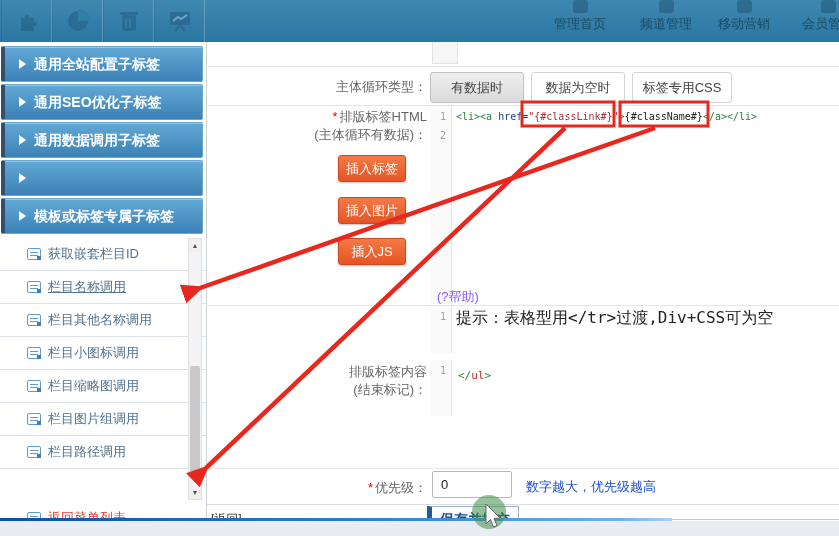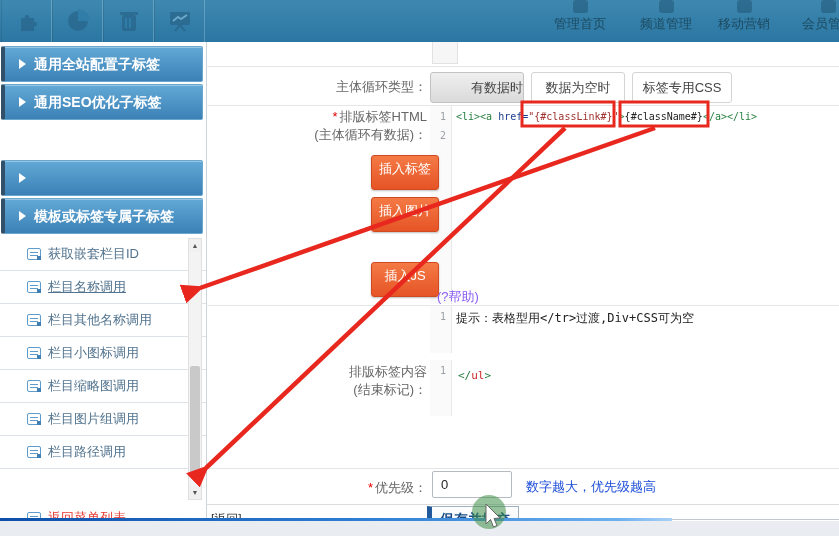--- a/index.html
+++ b/index.html
@@ -46,31 +46,31 @@
 
   
   .main { position:absolute; left:206px; top:42px; width:633px; height:494px; background:#fff;
           border-left:1px solid #ccd4da; }
   .hline { position:absolute; left:206px; width:633px; height:1px; background:#e6e6e6; }
   .flabel { position:absolute; left:210px; width:217px; text-align:right; font-size:13px; color:#666; line-height:18px; }
   .req { color:#e60000; margin-right:2px; }
 
   .tabbtn { position:absolute; top:72px; height:31px; border:1px solid #d4d4d4; border-radius:3px;
             background:#fff; font-size:13px; color:#444; text-align:center; line-height:29px; cursor:pointer; }
-  .tabbtn.active { background:linear-gradient(180deg,#efefef,#dadada); border-color:#c2c2c2;text-align:right; }
+  .tabbtn.active { background:linear-gradient(180deg,#efefef,#dadada); border-color:#c2c2c2; }
 
   .gutter { position:absolute; width:22px; background:#fafafa; border-right:1px solid #e8e8e8; }
   .lnum { font-family:"DejaVu Sans Mono", monospace; font-size:10px; color:#9aa0a6; text-align:right;
           padding:3px 5px 0 0; line-height:16px; }
   .codeline { position:absolute; font-family:"DejaVu Sans Mono", monospace; font-size:10px; line-height:16px; white-space:pre; }
   .c-tag { color:#267f3f; } .c-attr { color:#1b3f8f; } .c-str { color:#a0342f; }
   .c-plain { color:#222; } .c-red { color:#cc2a2a; }
-  .hinttext { font-family:"DejaVu Sans Mono","Liberation Sans", monospace; font-size:12px; color:#222; }
-
-  .obtn { position:absolute; left:371px; width:68px; height:35px; border:1px solid #cf4a1e; border-radius:3px;
+  .hinttext { font-family:"DejaVu Sans Mono","Liberation Sans", monospace; font-size:16px; color:#222; }
+
+  .obtn { position:absolute; left:338px; width:68px; height:27px; border:1px solid #cf4a1e; border-radius:3px;
           background:linear-gradient(180deg,#f47a45,#e65426); color:#fff; font-size:13px; text-align:center;
           line-height:25px; cursor:pointer; box-shadow:0 1px 2px rgba(0,0,0,.25); }
   .helplink { position:absolute; left:437px; top:288px; font-size:13px; color:#8b5cf6; cursor:pointer; }
 
   .prio-input { position:absolute; left:432px; top:471px; width:80px; height:27px; border:1px solid #b5babf;
                 border-radius:2px; font-size:13px; padding-left:8px; color:#222; font-family:"Liberation Sans",sans-serif; }
   .prio-hint { position:absolute; left:526px; top:478px; font-size:13px; color:#1d4ed8; }
 
   .backlink { position:absolute; left:211px; top:511px; font-size:12px; color:#333; cursor:pointer; }
   .savebtn { position:absolute; left:427px; top:506px; width:92px; height:26px; background:linear-gradient(180deg,#fdfdfd,#edf1f5);
@@ -133,20 +133,21 @@
     </div>
     <div class="topmenu-item" style="left:797px;">
       <div class="topmenu-icon"></div>
       <div class="topmenu-label">会员管理</div>
     </div>
   </div>
 
   <div class="sidebar">
     <div class="acc-header" style="top:4px;"><span class="acc-arrow"></span><span>通用全站配置子标签</span></div>
     <div class="acc-header" style="top:42px;"><span class="acc-arrow"></span><span>通用SEO优化子标签</span></div>
+    <div class="acc-header" style="top:80px;"><span class="acc-arrow"></span><span>通用数据调用子标签</span></div>
     <div class="acc-header" style="top:118px;"><span class="acc-arrow"></span></div>
     <div class="acc-header" style="top:156px;"><span class="acc-arrow"></span><span>模板或标签专属子标签</span></div>
 
     <div class="sideitem" style="top:196px;"><span class="page-ico"></span><span>获取嵌套栏目ID</span></div>
     <div class="sideitem" style="top:229px;text-decoration:underline;"><span class="page-ico"></span><span>栏目名称调用</span></div>
     <div class="sideitem" style="top:262px;"><span class="page-ico"></span><span>栏目其他名称调用</span></div>
     <div class="sideitem" style="top:295px;"><span class="page-ico"></span><span>栏目小图标调用</span></div>
     <div class="sideitem" style="top:328px;"><span class="page-ico"></span><span>栏目缩略图调用</span></div>
     <div class="sideitem" style="top:361px;"><span class="page-ico"></span><span>栏目图片组调用</span></div>
     <div class="sideitem" style="top:394px;"><span class="page-ico"></span><span>栏目路径调用</span></div>
@@ -175,21 +176,21 @@
     <span>(主体循环有数据)：</span>
   </div>
   <div class="gutter" style="left:430px;top:106px;height:198px;">
     <div class="lnum">1</div>
     <div class="lnum">2</div>
   </div>
   <div class="codeline" style="left:456px;top:109px;"><span class="c-tag">&lt;li&gt;&lt;a </span><span class="c-attr">href=</span><span class="c-str">"{#classLink#}"</span><span class="c-tag">&gt;</span><span class="c-plain">{#className#}</span><span class="c-tag">&lt;/a&gt;&lt;/li&gt;</span></div>
 
   <div class="obtn" style="top:155px;">插入标签</div>
   <div class="obtn" style="top:197px;">插入图片</div>
-  <div class="obtn" style="top:238px;margin-top:24px;">插入JS</div>
+  <div class="obtn" style="top:238px;">插入JS</div>
   <div class="helplink">(?帮助)</div>
   <div class="hline" style="top:305px;"></div>
 
   <div class="gutter" style="left:430px;top:306px;height:47px;">
     <div class="lnum">1</div>
   </div>
   <div class="codeline hinttext" style="left:456px;top:310px;">提示：表格型用&lt;/tr&gt;过渡,Div+CSS可为空</div>
 
   <div class="flabel" style="top:363px;">
     <span>排版标签内容</span><br>

